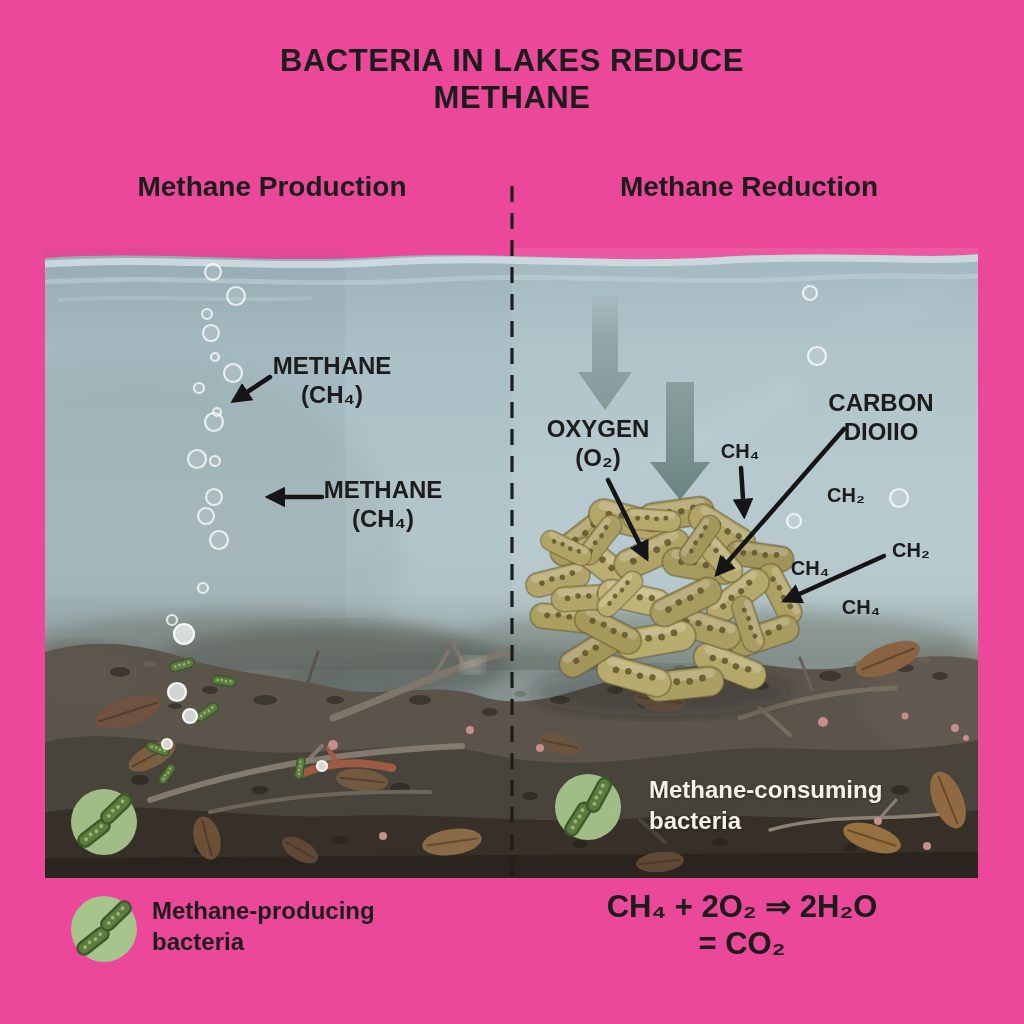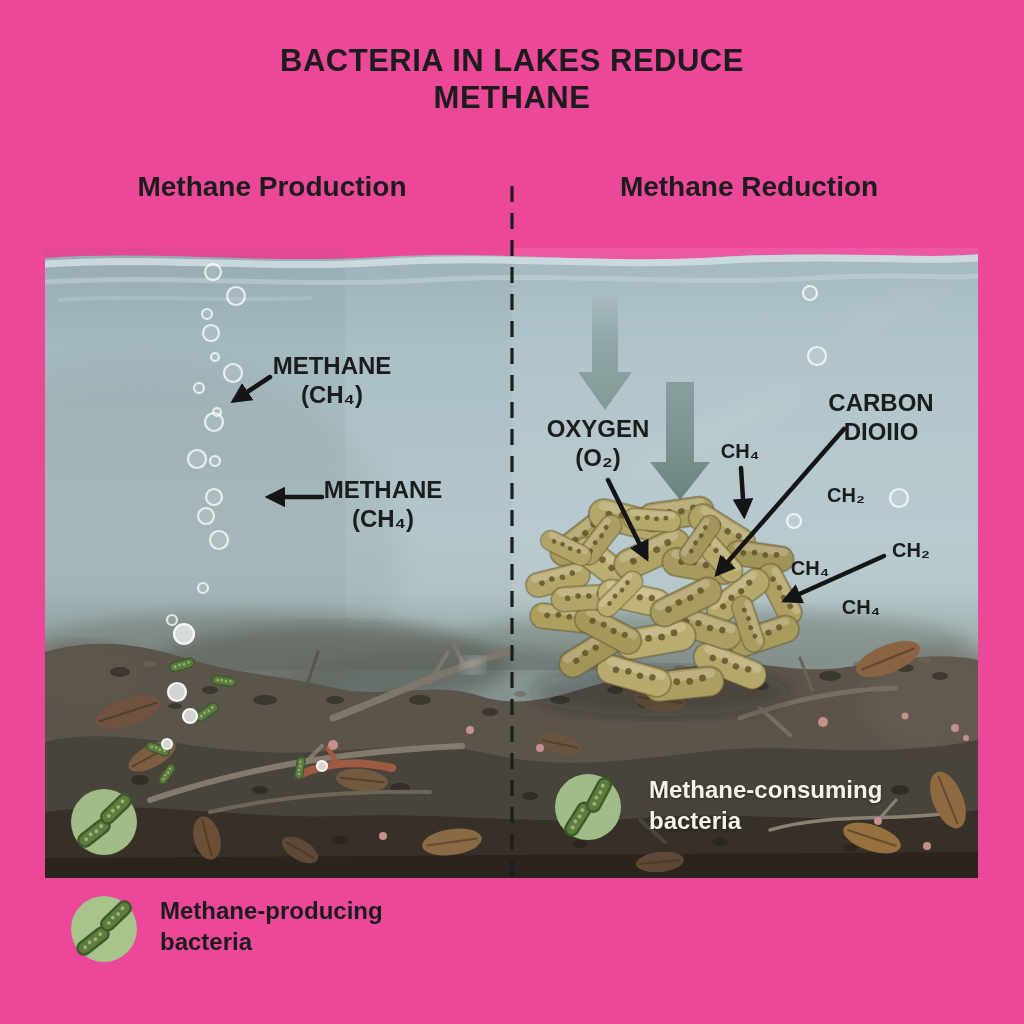--- a/index.html
+++ b/index.html
@@ -345,17 +345,18 @@
 <div class="lbl t-chem" style="left:740px;top:451px">CH₄</div>
 <div class="lbl t-label" style="left:881px;top:418px">CARBON
 DIOIIO</div>
 <div class="lbl t-chem" style="left:846px;top:495px">CH₂</div>
 <div class="lbl t-chem" style="left:810px;top:568px">CH₄</div>
 <div class="lbl t-chem" style="left:911px;top:550px">CH₂</div>
 <div class="lbl t-chem" style="left:861px;top:607px">CH₄</div>
 
 <div class="lbl la t-leg white" style="left:649px;top:806px">Methane-consuming
 bacteria</div>
-<div class="lbl la t-leg" style="left:160px;top:927px">Methane-producing
+<div class="lbl la t-leg" style="left:152px;top:927px">Methane-producing
 bacteria</div>
 
+<div class="lbl t-eq" style="left:742px;top:925px">CH₄ + 2O₂ ⇒ 2H₂O = CO₂</div>
 
 </div>
 
 </body></html>

